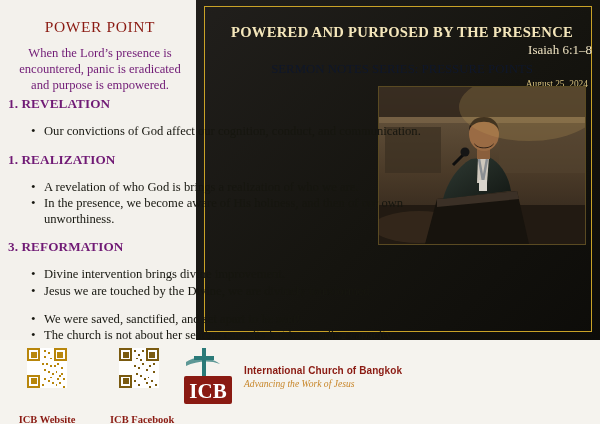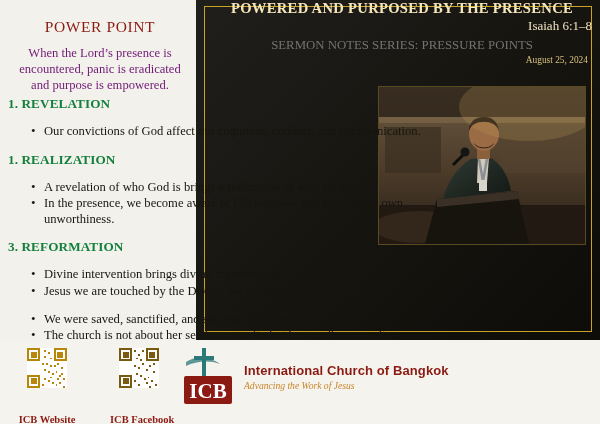--- a/index.html
+++ b/index.html
@@ -64,42 +64,42 @@
     width: 388px;
     height: 326px;
     border: 1.5px solid #c9a227;
     box-sizing: border-box;
     pointer-events: none;
   }
   
   .header {
     position: absolute;
     left: 212px;
-    top: 0;
+    top: 24px;
     width: 380px;
     text-align: center;
     color: #f0e2b6;
   }
   .header .title {
     font-weight: bold;
     font-size: 14.6px;
     letter-spacing: 0.3px;
     color: #f5e7bb;
     text-transform: uppercase;
   }
   .header .scripture {
     font-size: 13px;
     color: #efe3c2;
     margin-top: 1px;
     text-align: right;
     padding-right: 0;
   }
   .header .series {
     font-size: 12.8px;
-    color: #737373;
+    color: #0f172a;
     margin-top: 4px;
     text-align: center;
     text-transform: uppercase;
   }
   .header .date {
     font-size: 9.4px;
     color: #d8c27e;
     margin-top: 2px;
     text-align: right;
     padding-right: 4px;
@@ -123,21 +123,21 @@
     top: 96px;
     width: 470px;
     color: #16160f;
   }
   .point {
     margin-bottom: 5px;
   }
   .point-head {
     font-weight: bold;
     font-size: 13.2px;
-    color: #15803d;
+    color: #701a75;
     letter-spacing: 0.1px;
   }
   .point ul {
     margin: 12px;
     padding-left: 22px;
     list-style: none;
   }
   .point li {
     font-size: 12.6px;
     line-height: 1.24;
@@ -188,21 +188,21 @@
     gap: 8px;
   }
   .icb-mark {
     width: 56px;
     height: 62px;
     position: relative;
   }
   .org-text .org-name {
     font-family: "Liberation Sans", sans-serif;
     font-weight: bold;
-    font-size: 13px;
+    font-size: 10px;
     color: #8a1a12;
     letter-spacing: 0.1px;
   }
   .org-text .org-tag {
     font-family: "Liberation Serif", serif;
     font-style: italic;
     font-size: 9.6px;
     color: #c8862a;
     margin-top: 2px;
   }

